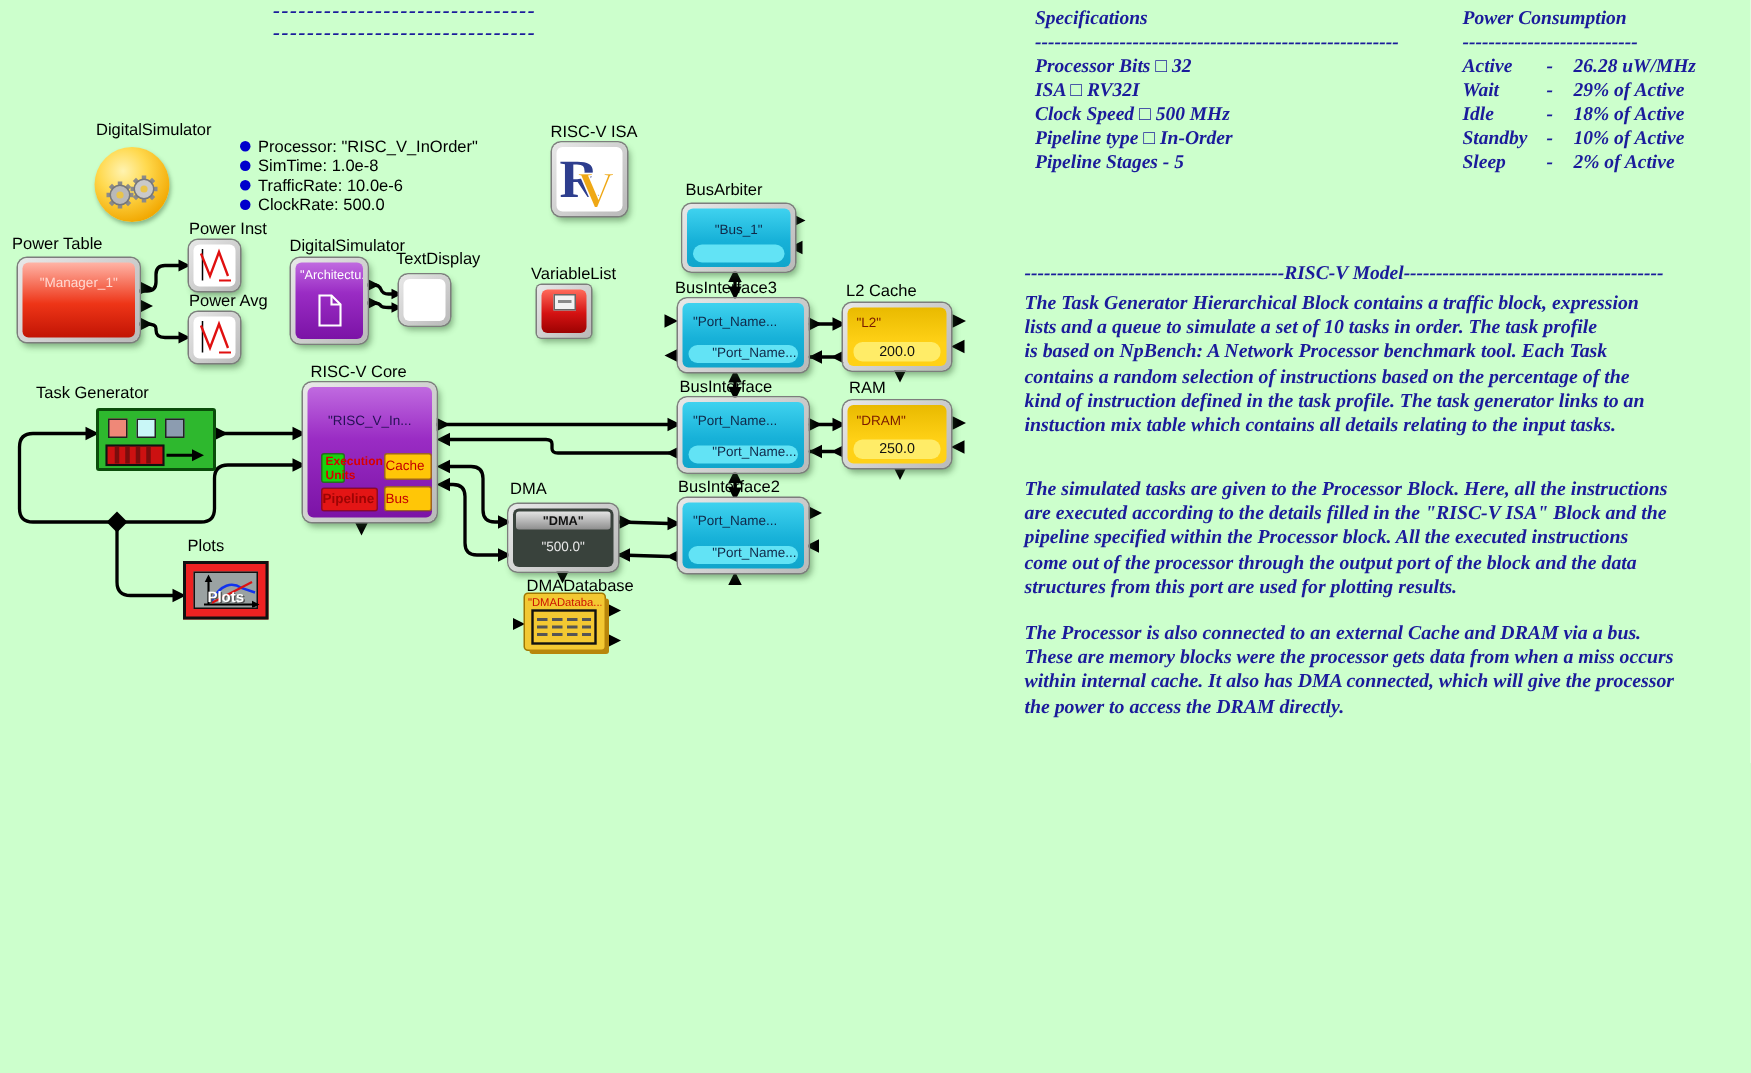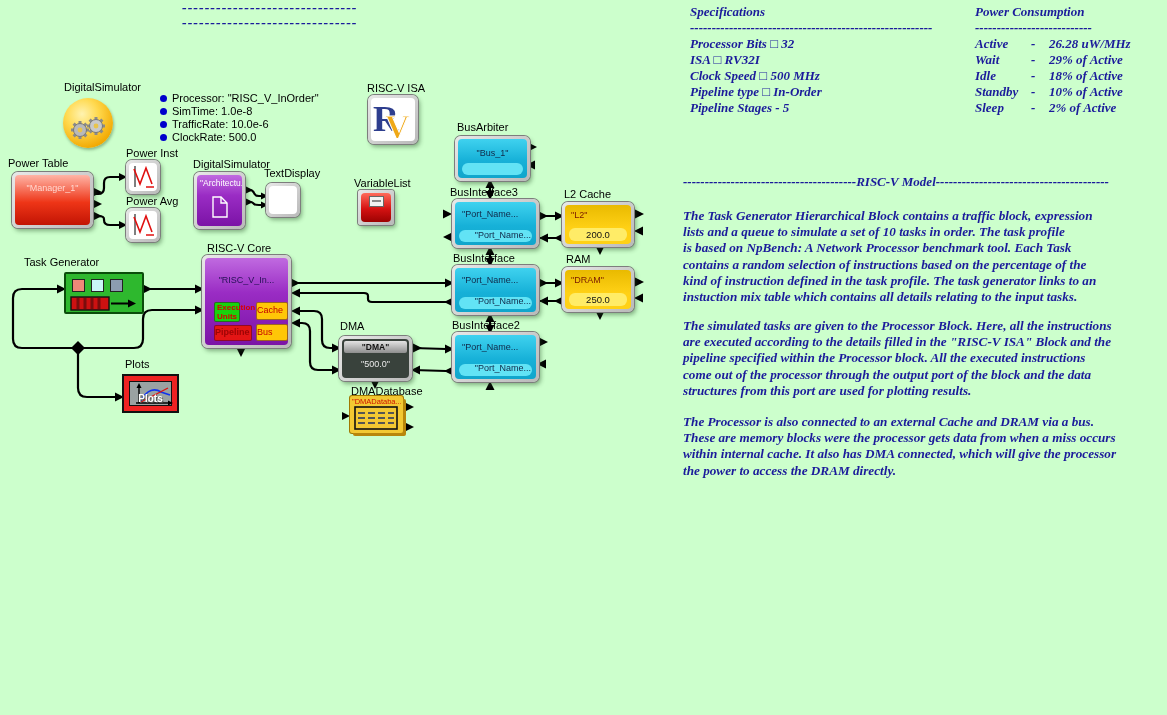--- a/index.html
+++ b/index.html
@@ -341,21 +341,21 @@
           <line x1="29" y1="3" x2="29" y2="14"></line>
       </g>
       <line x1="41" y1="8.5" x2="59" y2="8.5" stroke="#000" stroke-width="2"></line>
       <polygon points="66,8.5 58,4.5 58,12.5" fill="#000"></polygon>
     </svg>
   </div>
 
   <div class="blk" style="left:202px;top:255px;width:89px;height:93px;">
     <div class="inner purple">
       <div class="core-name">"RISC_V_In...</div>
-      <div class="sub green" style="left:9px;top:44px;width:26px;height:20px;">Execution Units</div>
+      <div class="sub green" style="left:9px;top:44px;width:16px;height:20px;">Execution Units</div>
       <div class="sub goldsub" style="left:51px;top:44px;width:32px;height:18px;">Cache</div>
       <div class="sub redsub" style="left:9px;top:67px;width:38px;height:16px;">Pipeline</div>
       <div class="sub goldsub" style="left:51px;top:66px;width:32px;height:17px;">Bus</div>
     </div>
   </div>
 
   <div class="plots-blk" style="left:122px;top:374px;width:57px;height:39px;">
     <div class="plots-in">
       <svg style="position:absolute;left:2px;top:1px;" width="43" height="22">
         <line x1="7" y1="2" x2="7" y2="20" stroke="#000" stroke-width="1.4"></line>
@@ -383,21 +383,21 @@
     <div>Power Consumption</div>
     <div>---------------------------</div>
     <div class="row"><span class="st">Active</span><span class="sep">-</span><span>26.28 uW/MHz</span></div>
     <div class="row"><span class="st">Wait</span><span class="sep">-</span><span>29% of Active</span></div>
     <div class="row"><span class="st">Idle</span><span class="sep">-</span><span>18% of Active</span></div>
     <div class="row"><span class="st">Standby</span><span class="sep">-</span><span>10% of Active</span></div>
     <div class="row"><span class="st">Sleep</span><span class="sep">-</span><span>2% of Active</span></div>
   </div>
 
   <div class="notes-head ser">----------------------------------------RISC-V Model----------------------------------------</div>
-  <div class="para ser" style="top:208px;">The Task Generator Hierarchical Block contains a traffic block, expression
+  <div class="para ser" style="top:194px;">The Task Generator Hierarchical Block contains a traffic block, expression
 lists and a queue to simulate a set of 10 tasks in order. The task profile
 is based on NpBench: A Network Processor benchmark tool. Each Task
 contains a random selection of instructions based on the percentage of the
 kind of instruction defined in the task profile. The task generator links to an
 instuction mix table which contains all details relating to the input tasks.</div>
   <div class="para ser" style="top:318px;">The simulated tasks are given to the Processor Block. Here, all the instructions
 are executed according to the details filled in the "RISC-V ISA" Block and the
 pipeline specified within the Processor block. All the executed instructions
 come out of the processor through the output port of the block and the data
 structures from this port are used for plotting results.</div>

